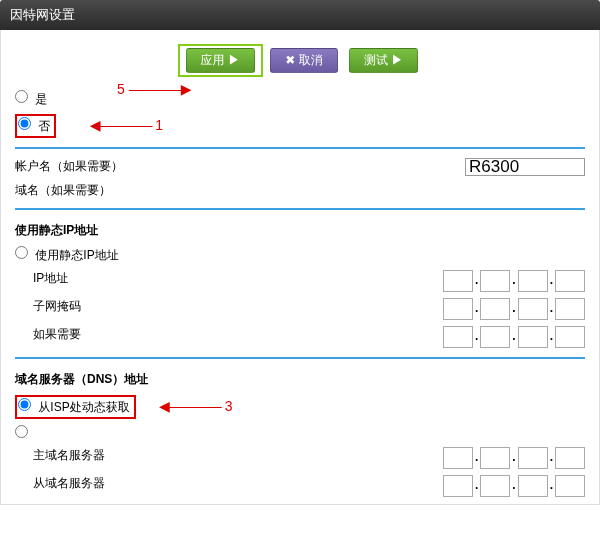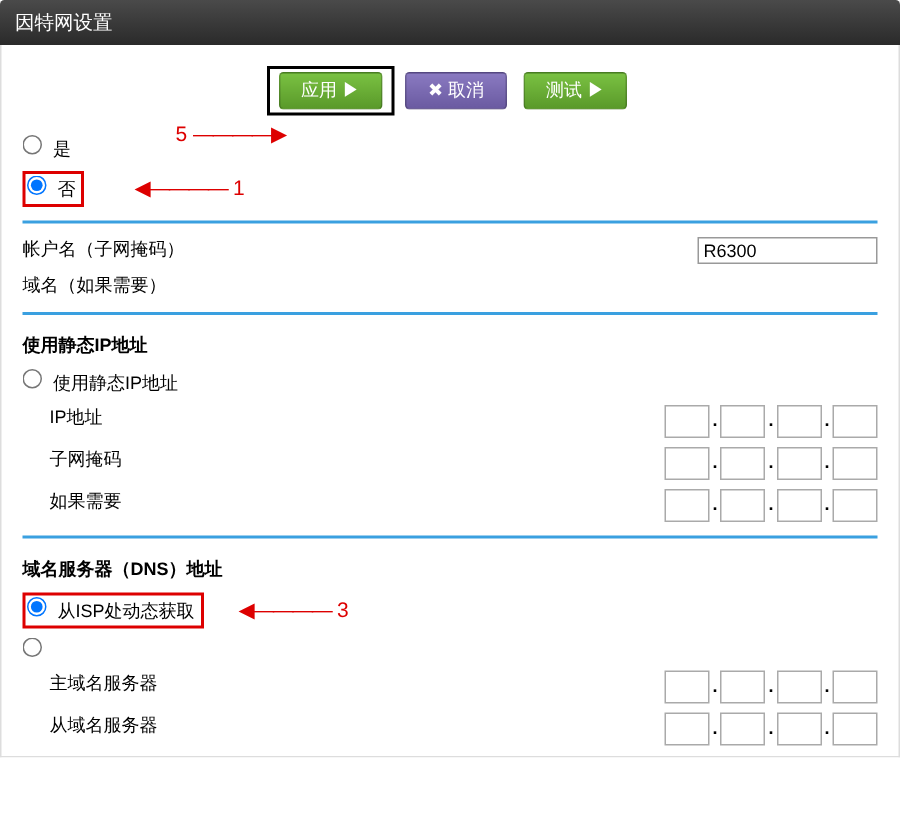--- a/index.html
+++ b/index.html
@@ -3,27 +3,27 @@
 <meta charset="utf-8">
 <style>
 * { box-sizing: border-box; margin: 0; padding: 0; }
 body { font-family: "Microsoft YaHei", Arial, sans-serif; font-size: 12px; background: #fff; width: 600px; }
 .titlebar { background: linear-gradient(#4a4a4a, #2a2a2a); color: #fff; padding: 6px 10px; font-size: 13px; border-radius: 3px 3px 0 0; }
 .content { background: #fff; padding: 8px 14px 4px 14px; border: 1px solid #ddd; border-top: none; }
 .btnrow { position: relative; text-align: center; padding: 6px 0 10px 0; }
 .btn { display: inline-block; padding: 3px 14px; border-radius: 3px; color: #fff; font-size: 12px; border: 1px solid rgba(0,0,0,.2); cursor: pointer; margin: 0 4px; }
 .btn-green { background: linear-gradient(#7ac142,#5a9a2a); }
 .btn-purple { background: linear-gradient(#8a7ac1,#6a5aa1); }
-.btn-apply-wrap { display: inline-block; border: 2px solid #000000; padding: 2px 2px; }
+.btn-apply-wrap { display: inline-block; border: 2px solid #84cc16; padding: 2px 2px; }
 .row { padding: 3px 0; }
 .row label { margin-left: 4px; }
 .section-title { font-weight: bold; padding: 6px 0 4px 0; }
 hr.sep { border: none; border-top: 2px solid #3aa0e0; margin: 6px 0; }
 .indent { padding-left: 18px; }
-.txt { width: 120px; height: 18px; border: 1px solid #999; background:#fff; padding:1px 3px; font-size:12px; }
+.txt { width: 120px; height: 18px; border: 1px solid #999; background:#fff; padding:1px 3px; font-size:17px; }
 .ipgroup { float: right; }
 .ipbox { display:inline-block; width:30px; height:22px; border:1px solid #aaa; background:#fff; vertical-align:middle; }
 .ipdot { display:inline-block; padding:0 2px; font-weight:bold; }
 .clearfix::after{content:"";display:block;clear:both;}
 .field-label { display:inline-block; width:130px; }
 .highlight { border:2px solid #d00; display:inline-block; padding:1px 4px 1px 1px; }
 .ann-line { color:#d00; letter-spacing:-1px; }
 .outer{position:relative;width:600px;}
 .ann5 { position:absolute; left:102px; top:43px; color:#d00; font-size:14px; }
 .ann1 { margin-left:30px; color:#d00; font-size:14px; }
@@ -63,21 +63,21 @@
     </span>
     <span class="ann1">
       <span class="ann-line">◀————</span>
       <span>1</span>
     </span>
   </div>
 
   <hr class="sep">
 
   <div class="row clearfix">
-    <span class="field-label">帐户名（子网掩码）</span>
+    <span class="field-label">帐户名（如果需要）</span>
     <span class="rinput"><input class="txt" value="R6300" style=""></span>
   </div>
   <div class="row">
     <span class="field-label">域名（如果需要）</span>
   </div>
 
   <hr class="sep">
 
   <div class="section-title">使用静态IP地址</div>
   <div class="row">

